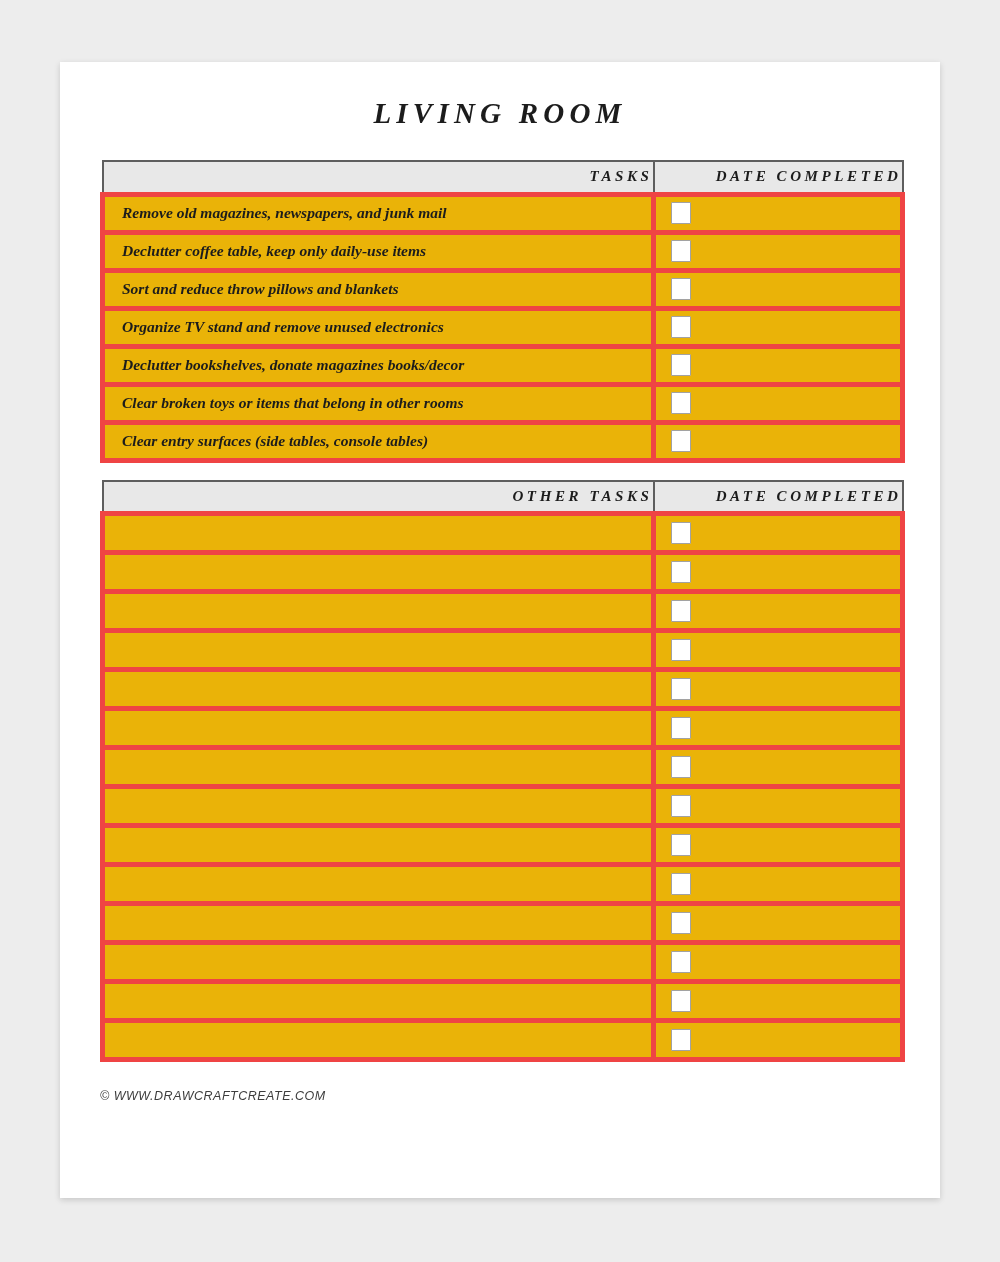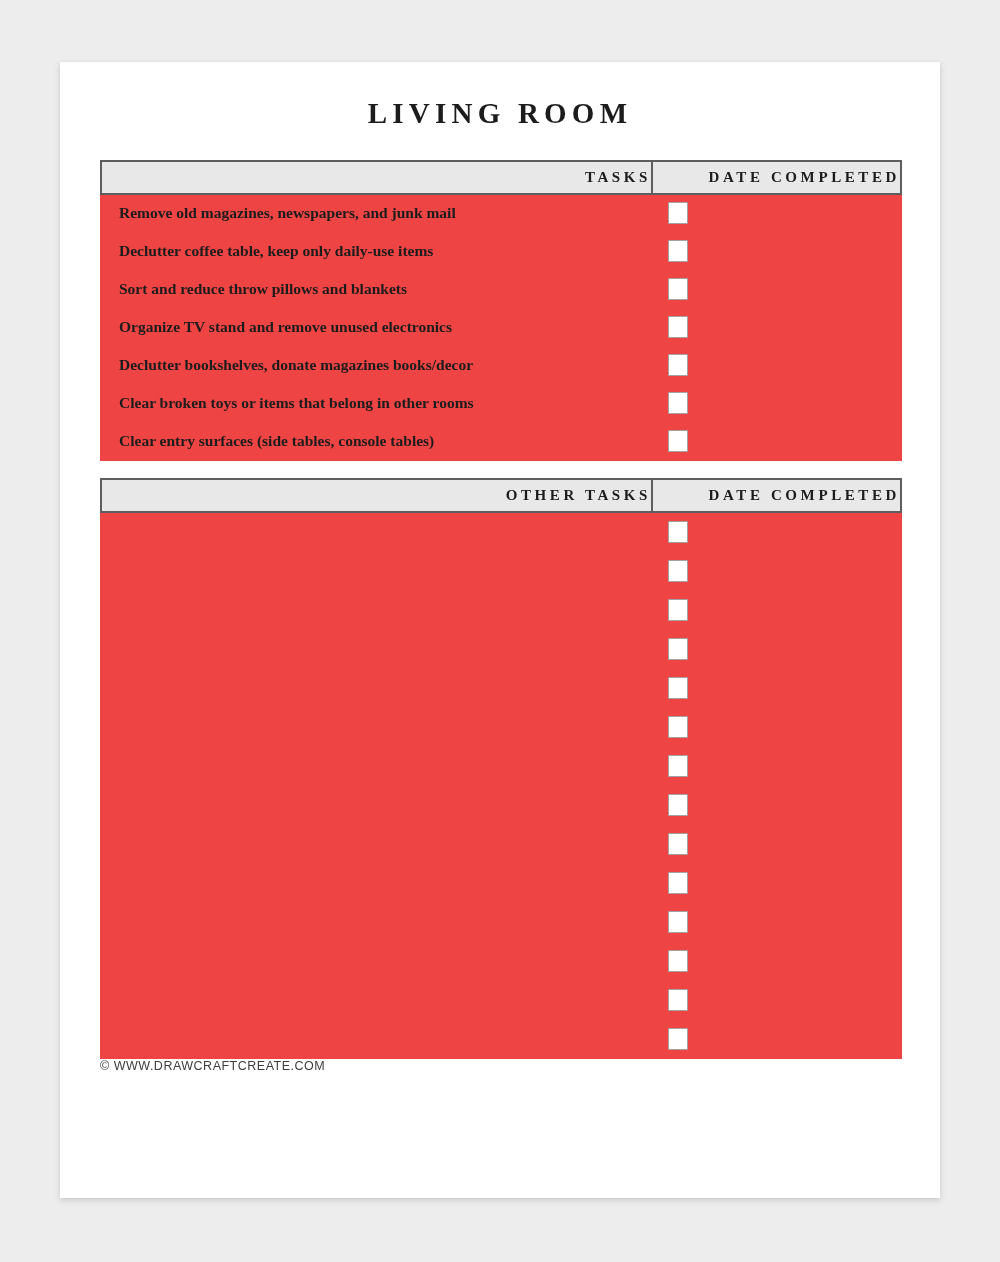--- a/index.html
+++ b/index.html
@@ -16,20 +16,21 @@
     padding: 62px 0 64px 0;
   }
 
   .card {
     width: 880px;
     min-height: 1136px;
     margin: 0 auto;
     background: #ffffff;
     box-shadow: 0 2px 6px rgba(0,0,0,0.16);
     padding: 33px 40px 16px 40px;
+    font-style: italic;
   }
 
   .doc-title {
     text-align: center;
     font-size: 29px;
     font-weight: 700;
     letter-spacing: 0.18em;
     color: #1c1c1c;
     margin-top: 2px;
     margin-bottom: 30px;
@@ -49,23 +50,23 @@
     height: 33px;
     font-size: 15px;
     font-weight: 700;
     letter-spacing: 0.24em;
     color: #1c1c1c;
     text-align: right;
     vertical-align: middle;
   }
 
   table.checklist td {
-    border: 2px solid #ef4444;
+    border: 5px solid #ef4444;
     vertical-align: middle;
-    background: #ef4444;
+    background: #eab308;
   }
 
   #tasks-table td { height: 38px; }
   #other-tasks-table td { height: 39px; }
 
   td.task-cell {
     padding-left: 17px;
     font-size: 15.5px;
     font-weight: 700;
     color: #1c1c1c;
@@ -77,20 +78,21 @@
     width: 20px;
     height: 22px;
     border: 1.5px solid #a2a2a2;
     background: #ffffff;
     border-radius: 1px;
   }
 
   .spacer { height: 17px; }
 
   .footer-credit {
+    margin-top: 27px;
     padding-bottom: 30px;
     font-family: "Liberation Sans", sans-serif;
     font-size: 12.5px;
     letter-spacing: 0.04em;
     color: #3d3d3d;
   }
 </style>
 </head>
 <body>
 

